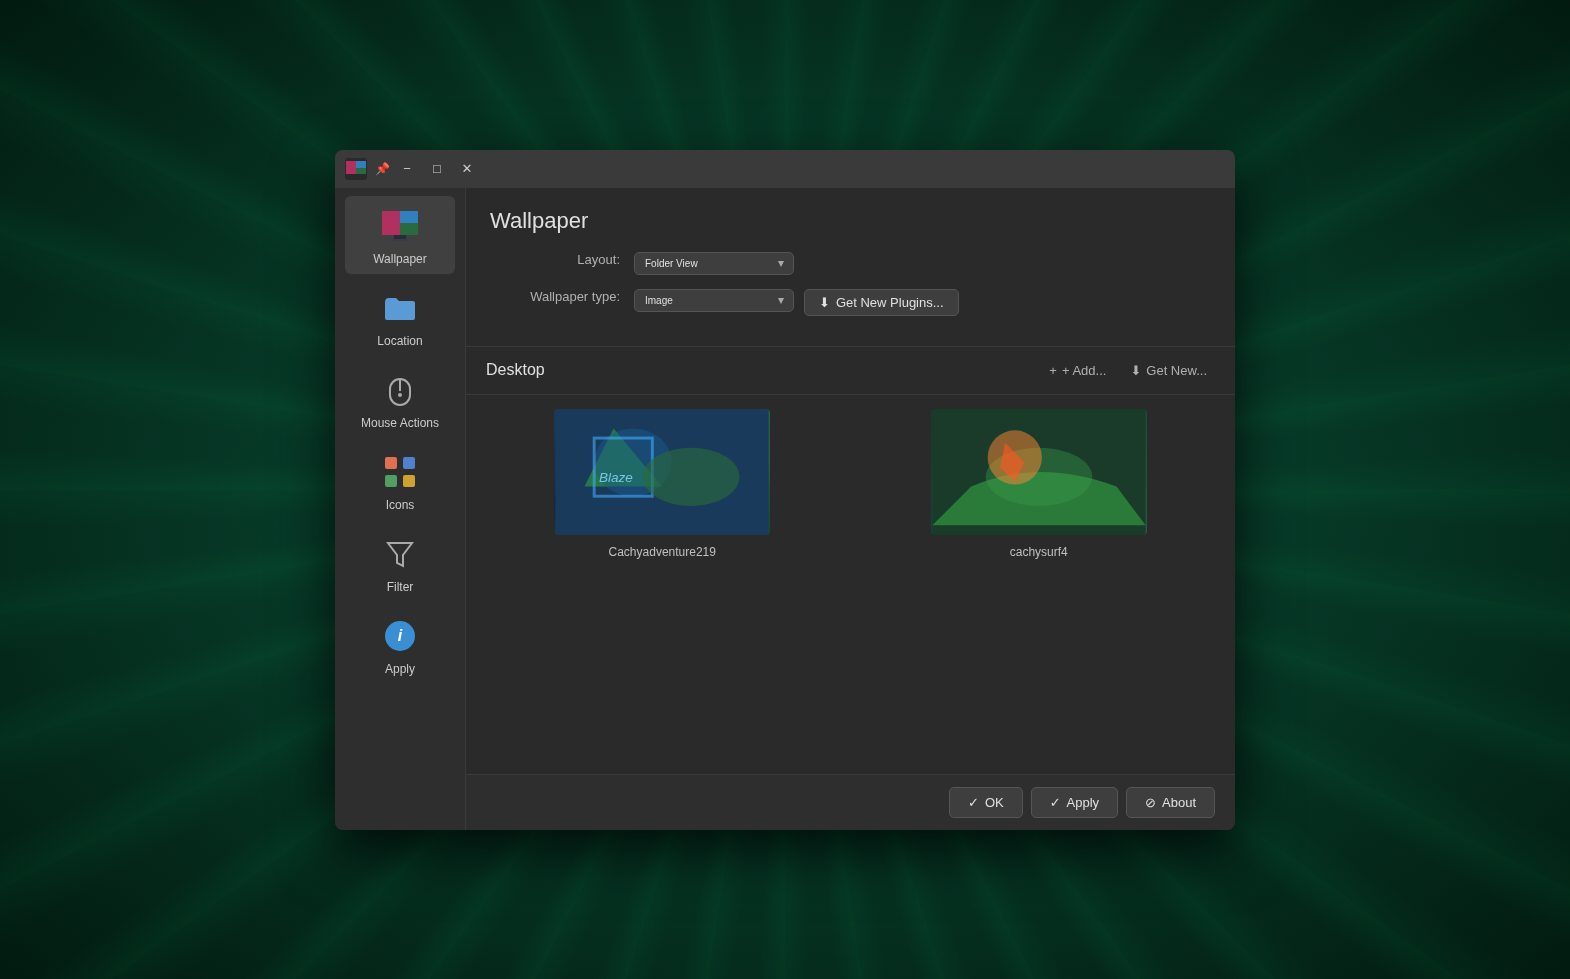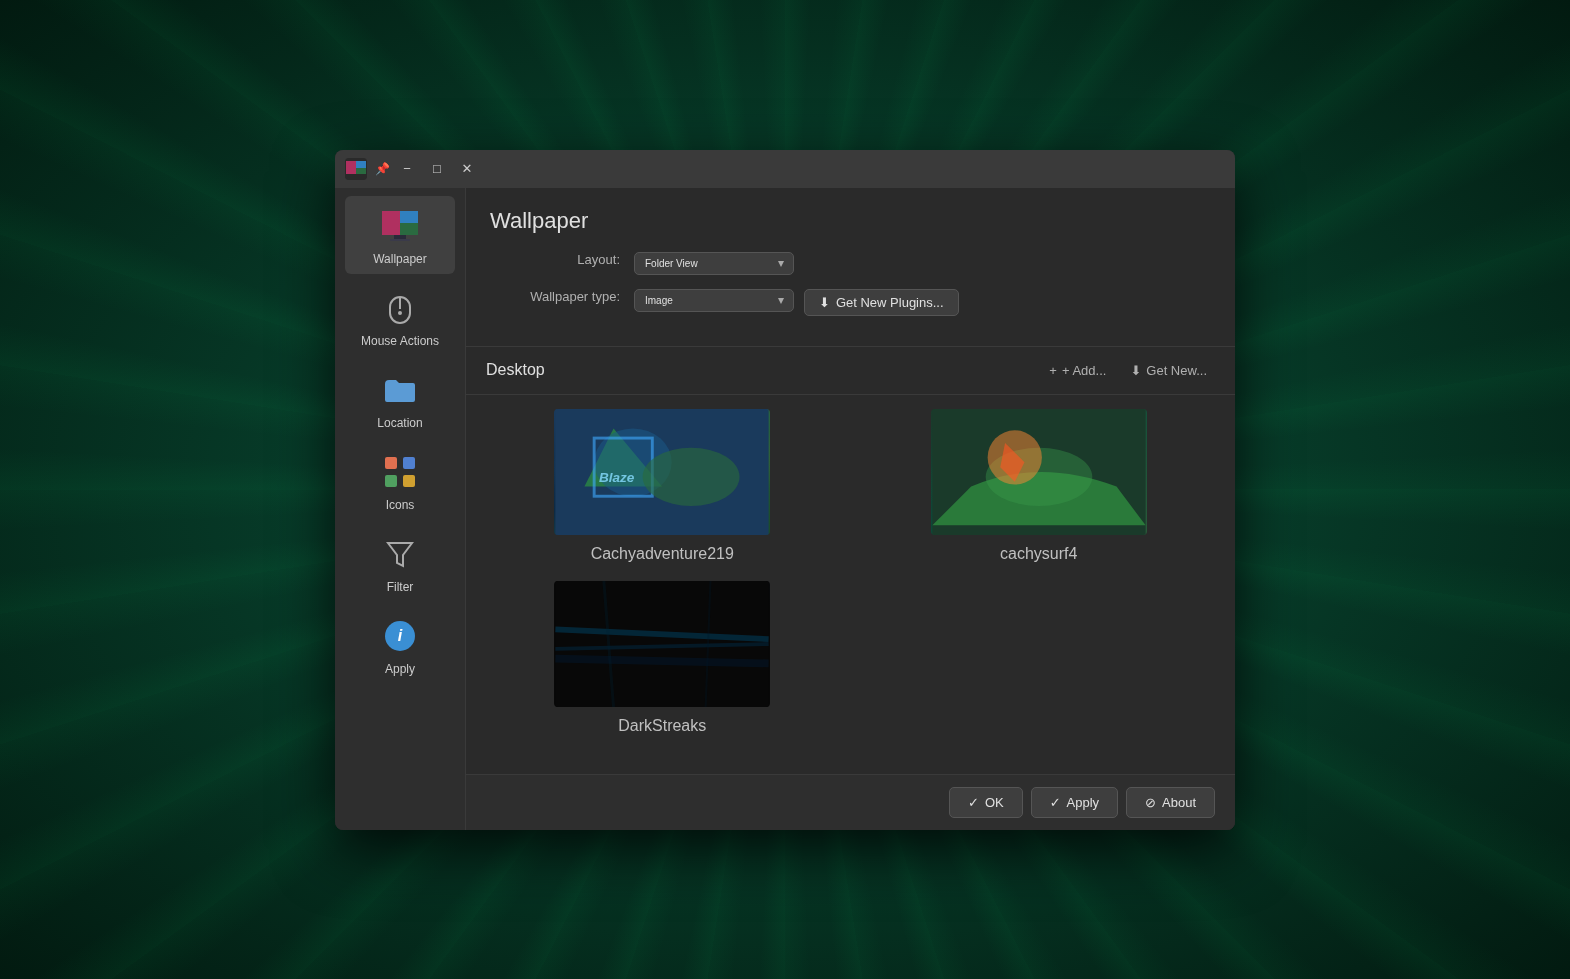--- a/index.html
+++ b/index.html
@@ -299,32 +299,31 @@
     .image-thumb {
       width: 220px;
       height: 130px;
       border-radius: 6px;
       overflow: hidden;
       border: 2px solid transparent;
     }
 
     .image-label {
       color: #c0c0c0;
-      font-size: 16px;
+      font-size: 12px;
       text-align: center;
     }
 
     
     .thumb-cachyadventure219 {
       background: linear-gradient(135deg, #1a3a5c 0%, #0d2a44 30%, #2a6644 60%, #1a4a2a 100%);
       width: 100%;
       height: 100%;
       position: relative;
       overflow: hidden;
-      font-weight: bold;
     }
     .thumb-cachyadventure219::before {
       content: '';
       position: absolute;
       inset: 0;
       background: 
         radial-gradient(ellipse at 40% 50%, rgba(100,200,255,0.3) 0%, transparent 50%),
         radial-gradient(ellipse at 70% 40%, rgba(255,200,50,0.2) 0%, transparent 40%);
     }
 
@@ -465,36 +464,36 @@
             <rect x="20" y="17" width="18" height="12" fill="#2a6a40" rx="0 0 3 0"></rect>
             <rect x="14" y="29" width="12" height="4" fill="#2a2a3a"></rect>
             <rect x="10" y="33" width="20" height="2" fill="#3a3a4a" rx="1"></rect>
           </svg>
         </div>
         <div class="sidebar-label">Wallpaper</div>
       </div>
 
       <div class="sidebar-item">
         <div class="sidebar-icon">
+          <svg width="34" height="28" viewBox="0 0 34 28">
+            <path d="M2 8 Q2 4 6 4 L13 4 L16 7 L30 7 Q32 7 32 9 L32 24 Q32 26 30 26 L4 26 Q2 26 2 24 Z" fill="#5b9bd5"></path>
+          </svg>
+        </div>
+        <div class="sidebar-label">Location</div>
+      </div>
+
+      <div class="sidebar-item">
+        <div class="sidebar-icon">
           <svg width="28" height="34" viewBox="0 0 28 34">
             <rect x="4" y="6" width="20" height="26" fill="none" stroke="#aaa" stroke-width="2" rx="10"></rect>
             <line x1="14" y1="6" x2="14" y2="18" stroke="#aaa" stroke-width="2"></line>
             <circle cx="14" cy="22" r="2" fill="#aaa"></circle>
           </svg>
         </div>
         <div class="sidebar-label">Mouse Actions</div>
-      </div>
-
-      <div class="sidebar-item">
-        <div class="sidebar-icon">
-          <svg width="34" height="28" viewBox="0 0 34 28">
-            <path d="M2 8 Q2 4 6 4 L13 4 L16 7 L30 7 Q32 7 32 9 L32 24 Q32 26 30 26 L4 26 Q2 26 2 24 Z" fill="#5b9bd5"></path>
-          </svg>
-        </div>
-        <div class="sidebar-label">Location</div>
       </div>
 
       <div class="sidebar-item">
         <div class="sidebar-icon">
           <svg width="34" height="34" viewBox="0 0 34 34">
             <rect x="2" y="2" width="12" height="12" fill="#e07050" rx="2"></rect>
             <rect x="20" y="2" width="12" height="12" fill="#5080d0" rx="2"></rect>
             <rect x="2" y="20" width="12" height="12" fill="#50a060" rx="2"></rect>
             <rect x="20" y="20" width="12" height="12" fill="#d0a030" rx="2"></rect>
           </svg>
@@ -603,35 +602,20 @@
                     <path d="M40 80 Q110 50 190 80 L220 120 L0 120 Z" fill="#2a7a3a"></path>
                     <ellipse cx="110" cy="70" rx="55" ry="30" fill="#3a9a4a" opacity="0.4"></ellipse>
                     <circle cx="85" cy="50" r="28" fill="#ff8833" opacity="0.5"></circle>
                     <path d="M75 35 L95 55 L85 75 L70 60 Z" fill="#ff5522" opacity="0.6"></path>
                   </svg>
                 </div>
               </div>
               <div class="image-label">cachysurf4</div>
             </div>
 
-            <div class="image-item">
-              <div class="image-thumb">
-                <div class="thumb-darkstreaks">
-                  <svg viewBox="0 0 220 130" style="width:100%;height:100%;position:absolute;">
-                    <rect width="220" height="130" fill="#080808"></rect>
-                    <line x1="0" y1="50" x2="220" y2="60" stroke="#004466" stroke-width="6" opacity="0.5"></line>
-                    <line x1="0" y1="70" x2="220" y2="65" stroke="#003355" stroke-width="4" opacity="0.4"></line>
-                    <line x1="0" y1="80" x2="220" y2="85" stroke="#002244" stroke-width="8" opacity="0.3"></line>
-                    <line x1="50" y1="0" x2="60" y2="130" stroke="#002233" stroke-width="3" opacity="0.3"></line>
-                    <line x1="160" y1="0" x2="155" y2="130" stroke="#001a2a" stroke-width="2" opacity="0.3"></line>
-                  </svg>
-                </div>
-              </div>
-              <div class="image-label">DarkStreaks</div>
-            </div>
 
           </div>
         </div>
 
       </div>
 
       <div class="dialog-footer">
         <button class="btn-footer">
           <span>✓</span>
           <span>OK</span>

